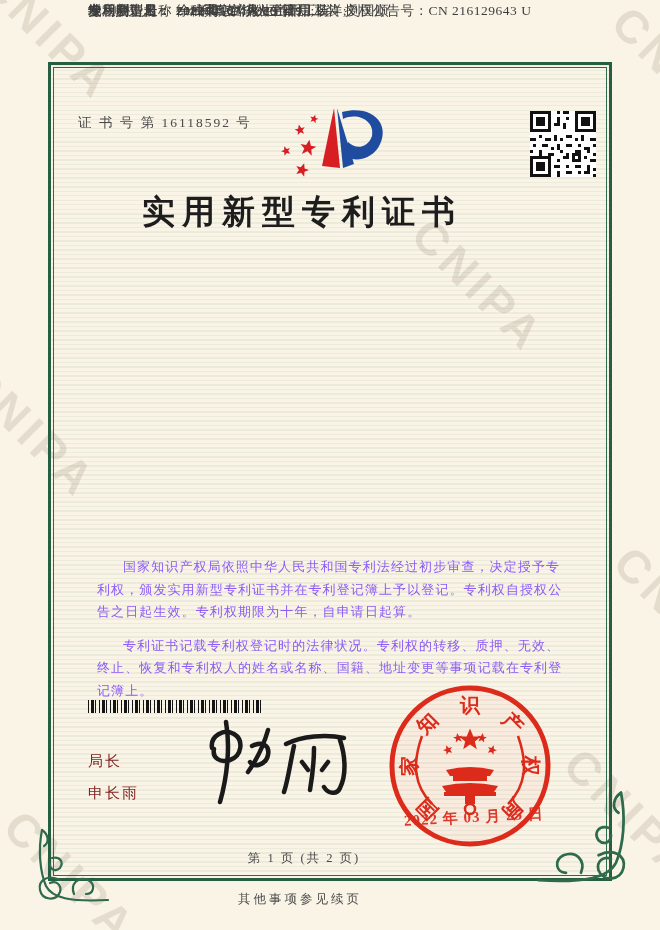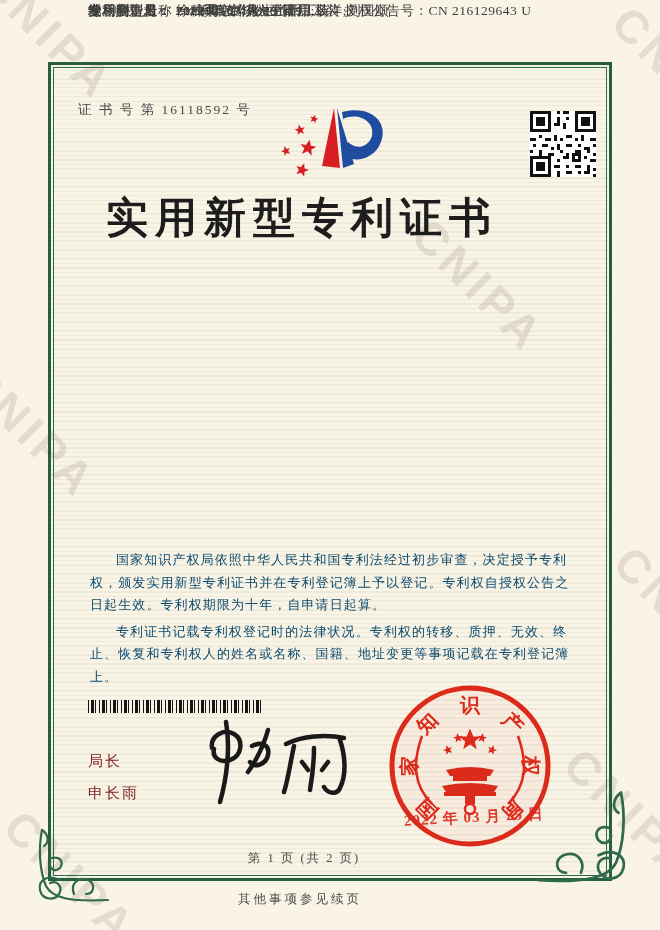--- a/index.html
+++ b/index.html
@@ -24,43 +24,43 @@
     position:absolute;left:48px;top:62px;width:558px;height:813px;
     border:3px solid #265e41;z-index:2;
     background:repeating-linear-gradient(180deg,
       rgba(120,150,120,0.10) 0px, rgba(120,150,120,0.10) 1px,
       rgba(0,0,0,0) 1px, rgba(0,0,0,0) 4.5px);
   }
   .frame::after{
     content:"";position:absolute;inset:2px;border:1px solid #2e6a4c;pointer-events:none;
   }
   
-  .cert-no{left:78px;top:101px;font-size:13.5px;letter-spacing:2px;color:#4a4a4a;z-index:5;text-align:center;}
+  .cert-no{left:78px;top:114px;font-size:13.5px;letter-spacing:2px;color:#4a4a4a;z-index:5;text-align:center;}
   .logo{left:270px;top:104px;z-index:5;}
   .qr{left:530px;top:111px;z-index:5;}
   .title{
     left:48px;top:190px;width:508px;text-align:center;z-index:5;
-    font-size:42px;font-weight:bold;letter-spacing:7px;color:#1d1d1d;
+    font-size:33px;font-weight:bold;letter-spacing:7px;color:#1d1d1d;
   }
   
   .frow{position:absolute;left:88px;display:flex;font-size:13.5px;line-height:22px;
         color:#3e3e3e;letter-spacing:0.5px;white-space:nowrap;z-index:5;}
   .frow .lbl{flex:0 0 88px;}
   .frow:nth-of-type(1){top:270px;}
   .frow:nth-of-type(2){top:322px;}
   .frow:nth-of-type(3){top:359px;}
   .frow:nth-of-type(4){top:396px;}
   .frow:nth-of-type(5){top:433px;}
   .frow:nth-of-type(6){top:470px;}
   .frow:nth-of-type(7){top:507px;}
   .grant-no-lbl{margin-left:49px;}
   
   .legal{left:86px;top:545px;width:492px;z-index:5;}
-  .legal p{margin:4px;text-indent:2em;font-size:13px;line-height:22.5px;
-           letter-spacing:1.1px;color:#0c4a6e;}
+  .legal p{margin:11px;text-indent:2em;font-size:13px;line-height:22.5px;
+           letter-spacing:1.1px;color:#8b5cf6;}
   
   .barcode{
     left:88px;top:700px;width:176px;height:13px;z-index:5;
     background:repeating-linear-gradient(90deg,
       #141414 0px,#141414 1.5px, transparent 1.5px, transparent 3px,
       #141414 3px,#141414 6px, transparent 6px, transparent 7px,
       #141414 7px,#141414 8px, transparent 8px, transparent 11px);
   }
   .signer{left:88px;top:745px;font-size:15px;line-height:32px;letter-spacing:2px;
           color:#7f1d1d;z-index:5;}

